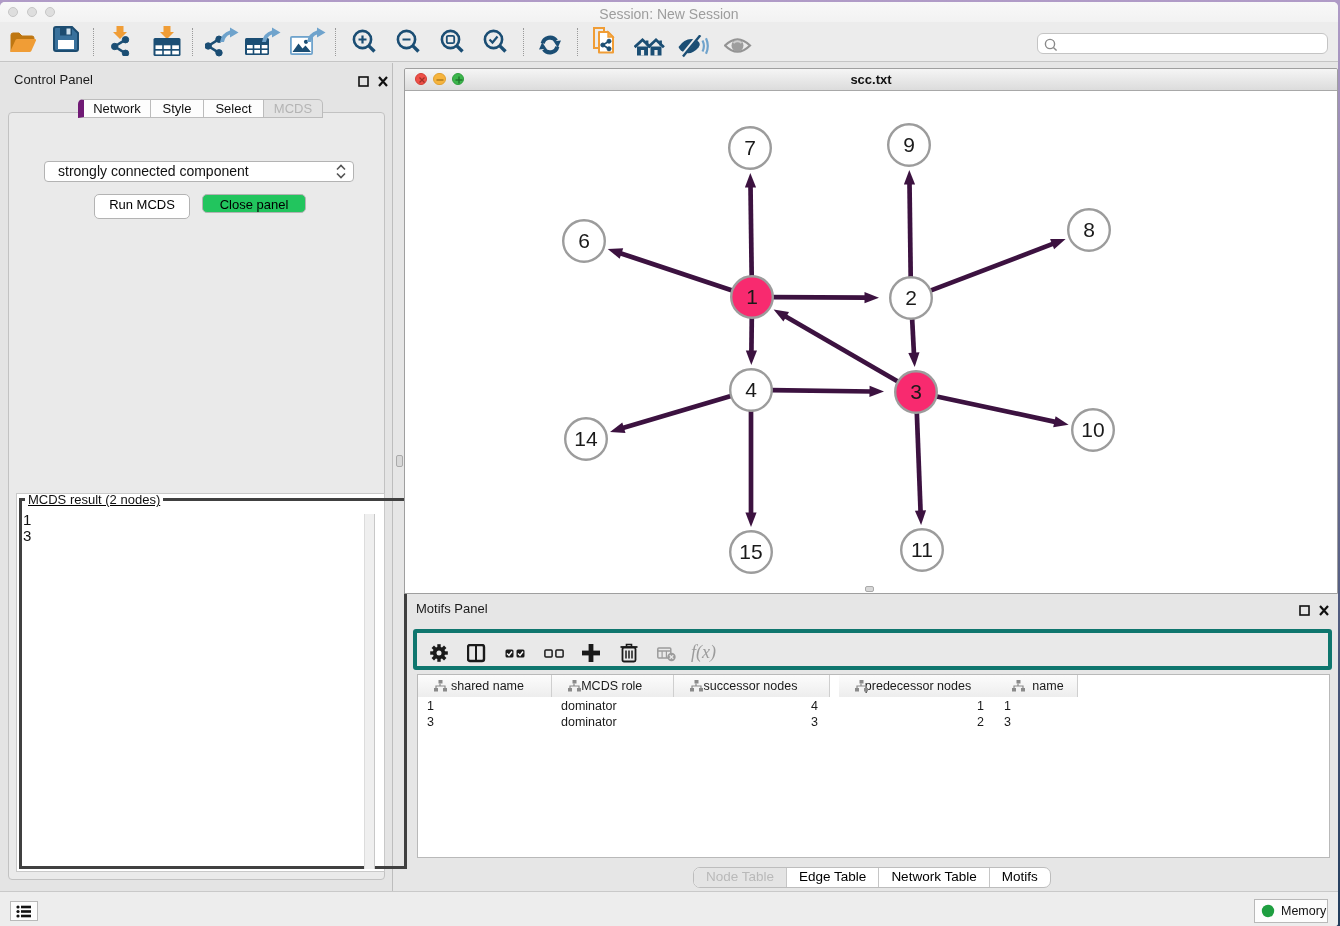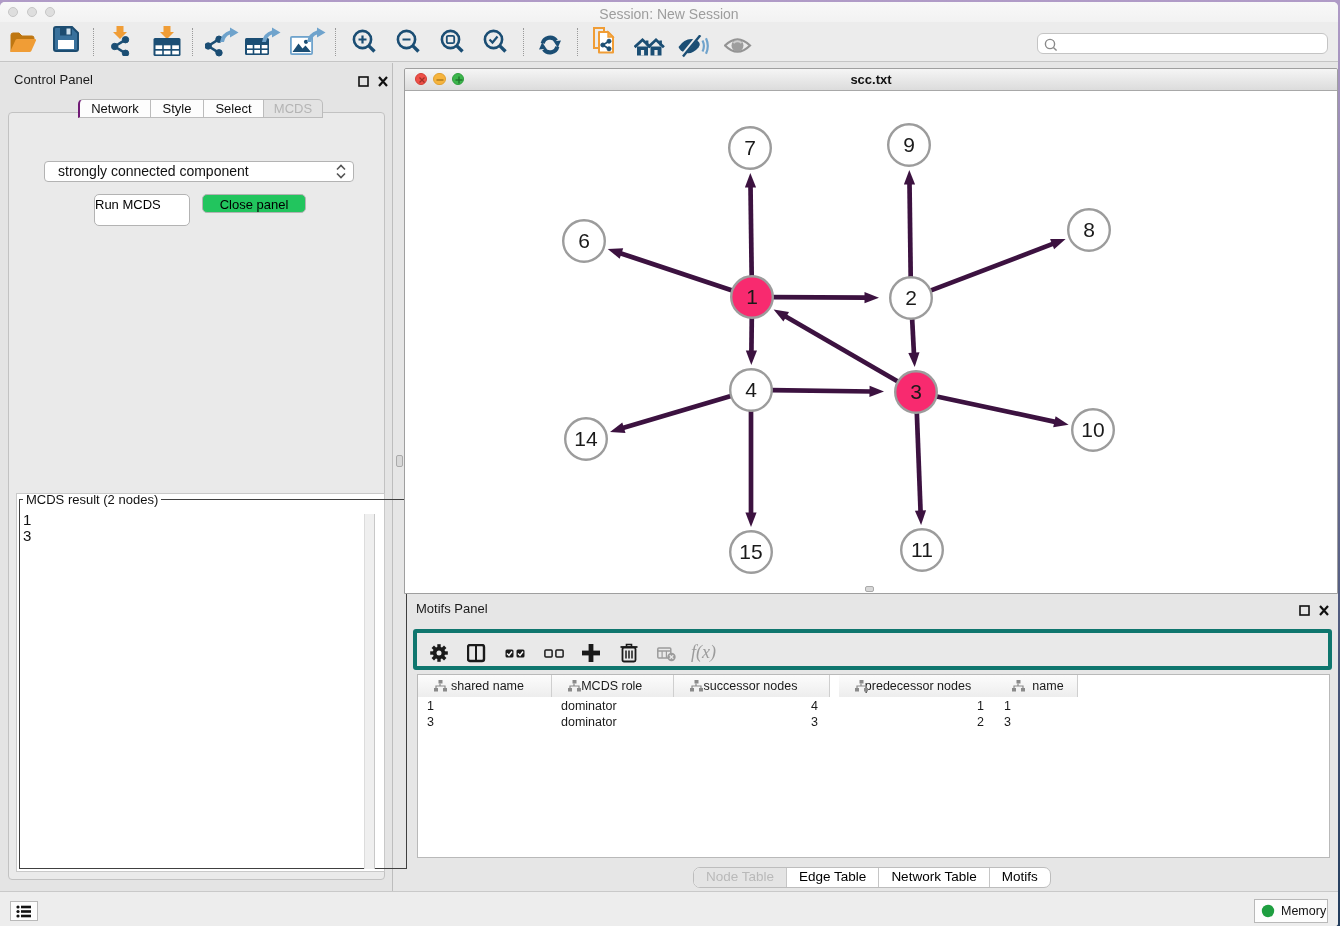--- a/index.html
+++ b/index.html
@@ -207,35 +207,35 @@
   </div>
 
   <div id="cp">
     <div id="cp-title">Control Panel</div>
     <svg width="36" height="12" style="position:absolute;left:357px;top:13px;">
       <rect x="2" y="1" width="9" height="9" fill="none" stroke="#111" stroke-width="1.6"></rect>
       <path d="M22 1 L30 10 M30 1 L22 10" stroke="#111" stroke-width="2.2"></path>
     </svg>
     <div id="cp-content"></div>
     <div class="tabseg" style="left:78px; top:36px;">
-      <div style="width:73px; border-left:2px solid #701a75; border-radius:5px 0 0 0;">Network</div>
+      <div style="width:73px; border-left:6px solid #701a75; border-radius:5px 0 0 0;">Network</div>
       <div style="width:53px;">Style</div>
       <div style="width:60px;">Select</div>
       <div style="width:59px; border-radius:0 5px 0 0; background:#e3e3e3; color:#b4b4b4;">MCDS</div>
     </div>
     <div class="abs" style="left:44px; top:98px; width:310px; height:21px; background:#fff; border:1px solid #b3b3b3; border-radius:4px; font-size:14px; color:#111; padding:1px 0 0 13px;">strongly connected component
       <svg width="12" height="15" style="position:absolute; right:6px; top:2px;">
           <path d="M2 5.5 L6 1.5 L10 5.5" fill="none" stroke="#555" stroke-width="1.6"></path>
           <path d="M2 9.5 L6 13.5 L10 9.5" fill="none" stroke="#555" stroke-width="1.6"></path>
         </svg>
     </div>
-    <div class="abs" style="left:94px; top:131px; width:96px; height:32px; background:#fff; border:1px solid #b3b3b3; border-radius:5px; font-size:13px; text-align:left; padding-top:0px; line-height:19px;">Run MCDS</div>
+    <div class="abs" style="left:94px; top:131px; width:96px; height:25px; background:#fff; border:1px solid #b3b3b3; border-radius:5px; font-size:13px; text-align:center; padding-top:0px; line-height:19px;">Run MCDS</div>
     <div class="abs" style="left:202px; top:131px; width:104px; height:19px; background:#22c55e; border:1px solid #b3b3b3; border-radius:5px; font-size:13px; text-align:center; padding-top:0px; line-height:19px;">Close panel</div>
     <div class="mcds-box">
-      <fieldset style="position:absolute; left:2px; top:-2px; width:388px; height:377px; border:1px solid #404040; border-radius:0;">
+      <fieldset style="position:absolute; left:2px; top:-2px; width:388px; height:377px; border:3px solid #404040; border-radius:0;text-decoration:underline;">
         <legend style="font-size:13px; color:#111; margin-left:3px; padding:0 3px;">MCDS result (2 nodes)</legend>
       </fieldset>
       <div class="abs" style="left:6px; top:18px; font-size:15px; color:#111; line-height:16.1px;">1<br>3</div>
       <div class="abs" style="left:347px; top:20px; width:11px; height:355px; background:#efefef; border-left:1px solid #dcdcdc; border-right:1px solid #c8c8c8;"></div>
     </div>
   </div>
 
   <div id="nw">
     <div id="nw-title">
       <div class="nwtl" style="left:9.5px; background:#ee5048; border:0.5px solid #d33e36;">

